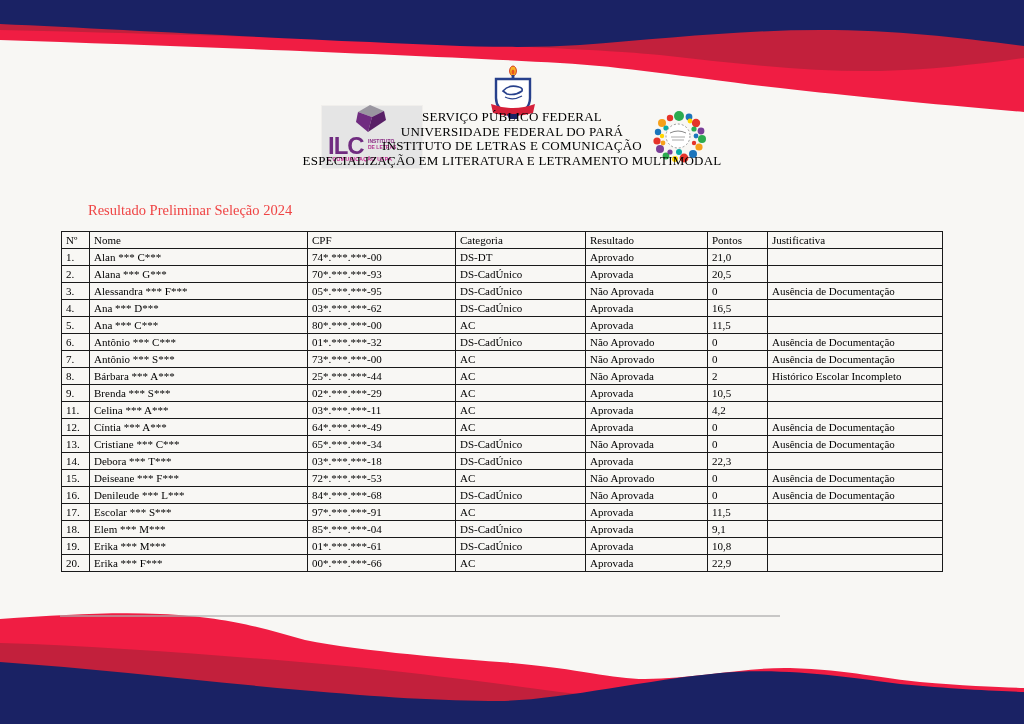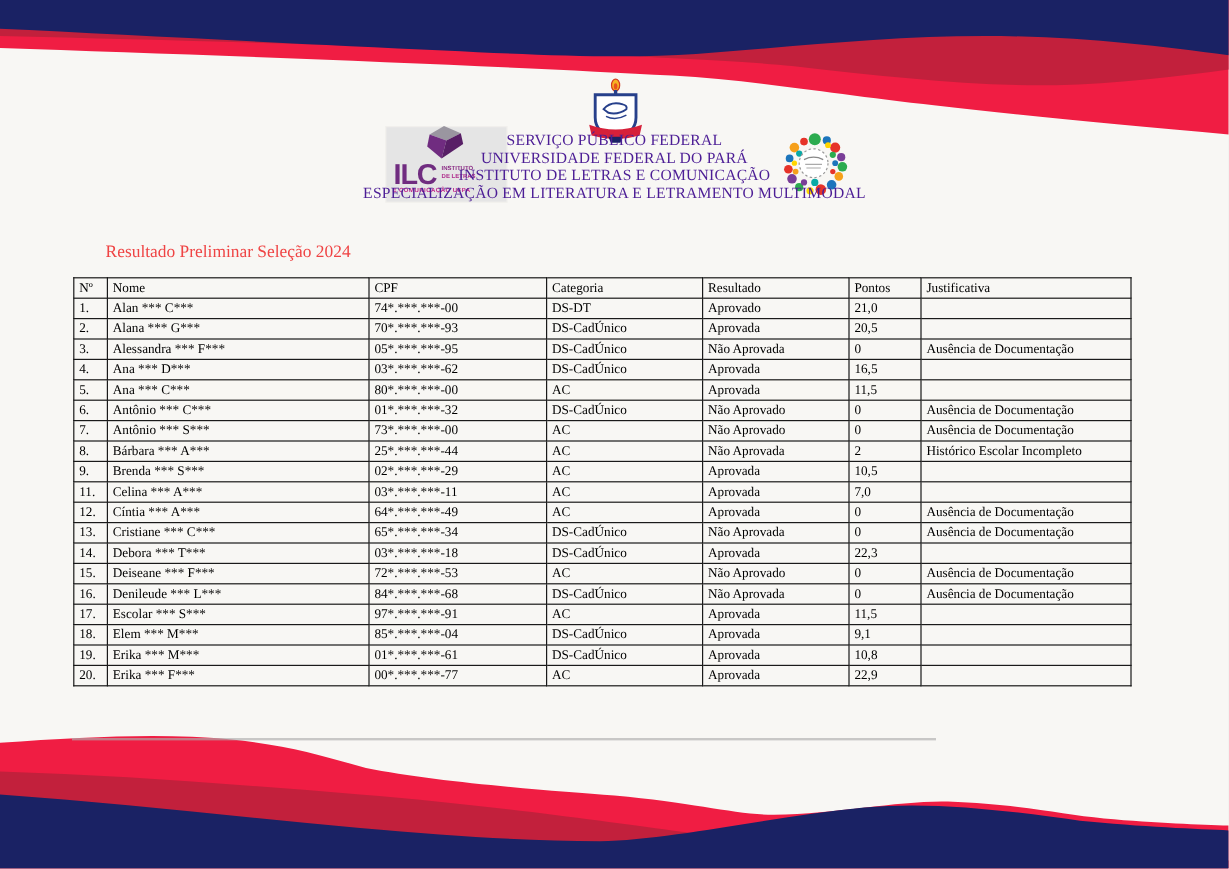--- a/index.html
+++ b/index.html
@@ -27,21 +27,21 @@
   }
   .ilc-small { position:absolute; font-family:"Liberation Sans",sans-serif; font-weight:bold; color:#8c2f86; }
   .ilc-s1 { left:46px; top:32px; font-size:5px; }
   .ilc-s2 { left:46px; top:38px; font-size:5px; color:#b0308e; }
   .ilc-s3 { left:5px;  top:50px; font-size:5px; color:#c0218c; letter-spacing:.4px; }
   .dots-logo { position:absolute; left:650px; top:108px; }
 
   .org-block {
     position:absolute; left:292px; top:110px; width:440px;
     text-align:center; font-size:13px; line-height:14.5px;
-    letter-spacing:.2px; color:#4c1d95;
+    letter-spacing:.2px; color:#000000;
   }
   .doc-title { position:absolute; left:88px; top:202px; font-size:14.5px; color:#ef4444; }
 
   
   .result-table {
     position:absolute; left:61px; top:231px; width:881px;
     border-collapse:collapse; table-layout:fixed;
     font-size:11px;
   }
   .result-table th, .result-table td {
@@ -239,21 +239,21 @@
           <td>Aprovada</td>
           <td>10,5</td>
           <td></td>
         </tr>
         <tr>
           <td>11.</td>
           <td>Celina *** A***</td>
           <td>03*.***.***-11</td>
           <td>AC</td>
           <td>Aprovada</td>
-          <td>7,0</td>
+          <td>4,2</td>
           <td></td>
         </tr>
         <tr>
           <td>12.</td>
           <td>Cíntia *** A***</td>
           <td>64*.***.***-49</td>
           <td>AC</td>
           <td>Aprovada</td>
           <td>0</td>
           <td>Ausência de Documentação</td>
@@ -317,21 +317,21 @@
           <td>Erika *** M***</td>
           <td>01*.***.***-61</td>
           <td>DS-CadÚnico</td>
           <td>Aprovada</td>
           <td>10,8</td>
           <td></td>
         </tr>
         <tr>
           <td>20.</td>
           <td>Erika *** F***</td>
-          <td>00*.***.***-77</td>
+          <td>00*.***.***-66</td>
           <td>AC</td>
           <td>Aprovada</td>
           <td>22,9</td>
           <td></td>
         </tr>
       </tbody>
   </table>
 
 </div>
 

